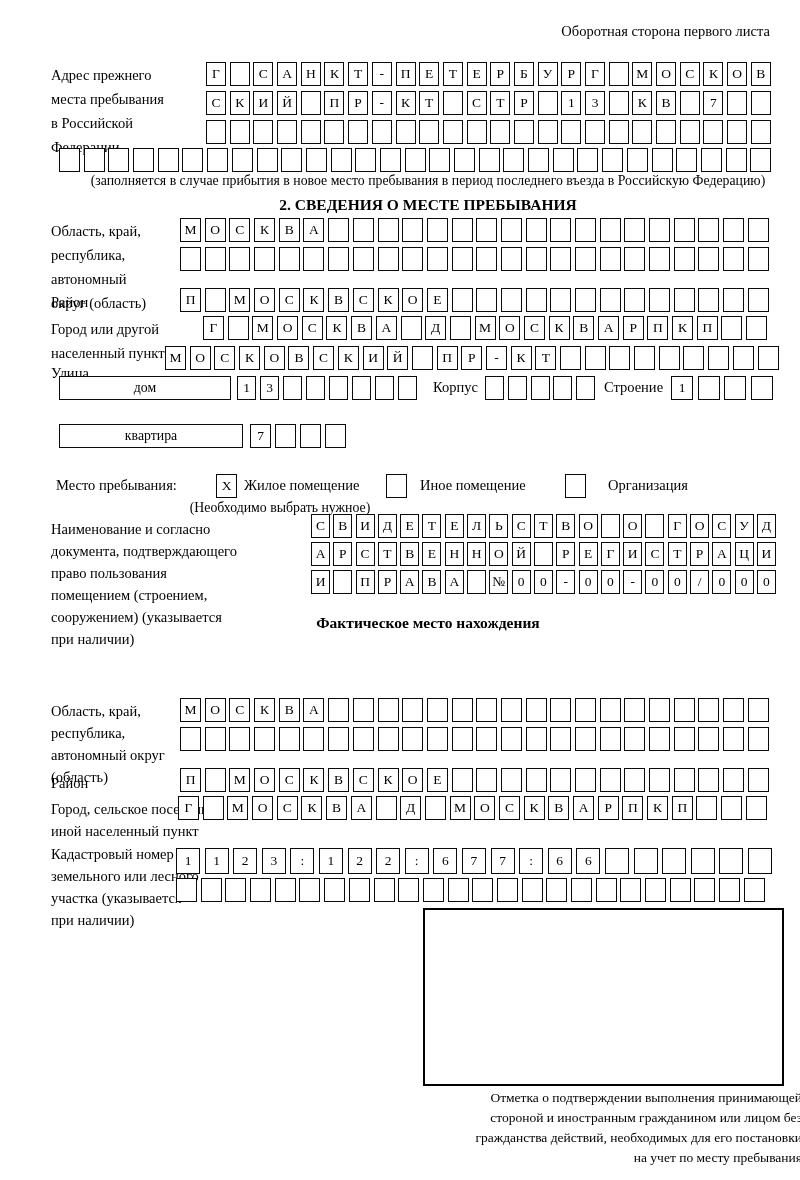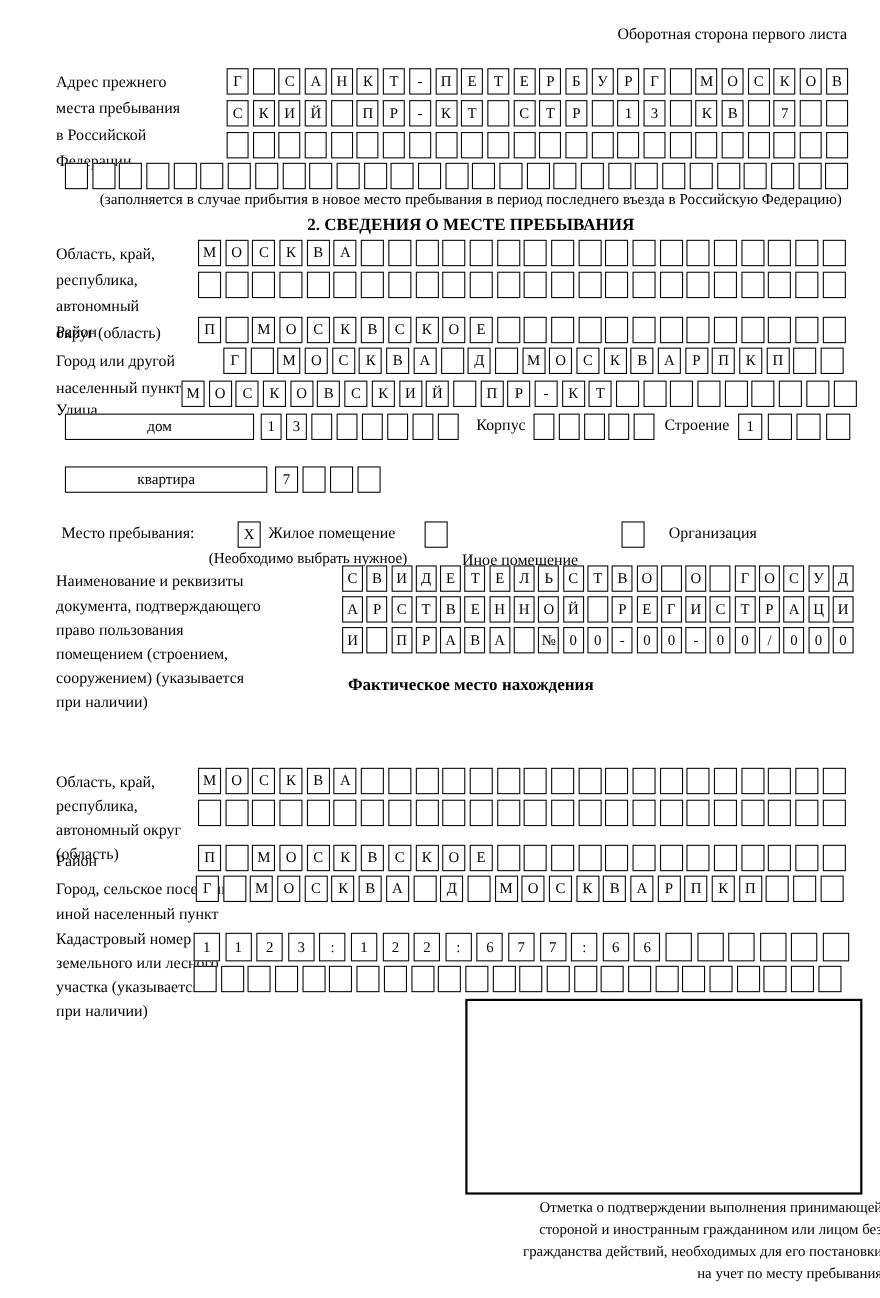--- a/index.html
+++ b/index.html
@@ -328,26 +328,26 @@
       <span class="cell">7</span>
       <span class="cell"></span>
       <span class="cell"></span>
       <span class="cell"></span>
     </div>
 
   <div class="abs inlinetext" style="left:28px;top:477px">Место пребывания:</div>
   <div class="abs cell" style="left:188px;top:474px">X</div>
   <div class="abs inlinetext" style="left:216px;top:477px">Жилое помещение</div>
   <div class="abs cell" style="left:358px;top:474px"></div>
-  <div class="abs inlinetext" style="left:392px;top:502px">Иное помещение</div>
+  <div class="abs inlinetext" style="left:392px;top:477px">Иное помещение</div>
   <div class="abs cell" style="left:537px;top:474px"></div>
   <div class="abs inlinetext" style="left:580px;top:477px">Организация</div>
   <div class="abs caption center" style="left:112px;top:500px;width:280px">(Необходимо выбрать нужное)</div>
 
-  <div class="abs label tight" style="left:23px;top:518px;width:260px">Наименование и реквизиты
+  <div class="abs label tight" style="left:23px;top:518px;width:260px">Наименование и согласно
 документа, подтверждающего
 право пользования
 помещением (строением,
 сооружением) (указывается
 при наличии)</div>
   <div class="boxrow doc" style="left:283px;top:514px">
       <span class="cell">С</span>
       <span class="cell">В</span>
       <span class="cell">И</span>
       <span class="cell">Д</span>

